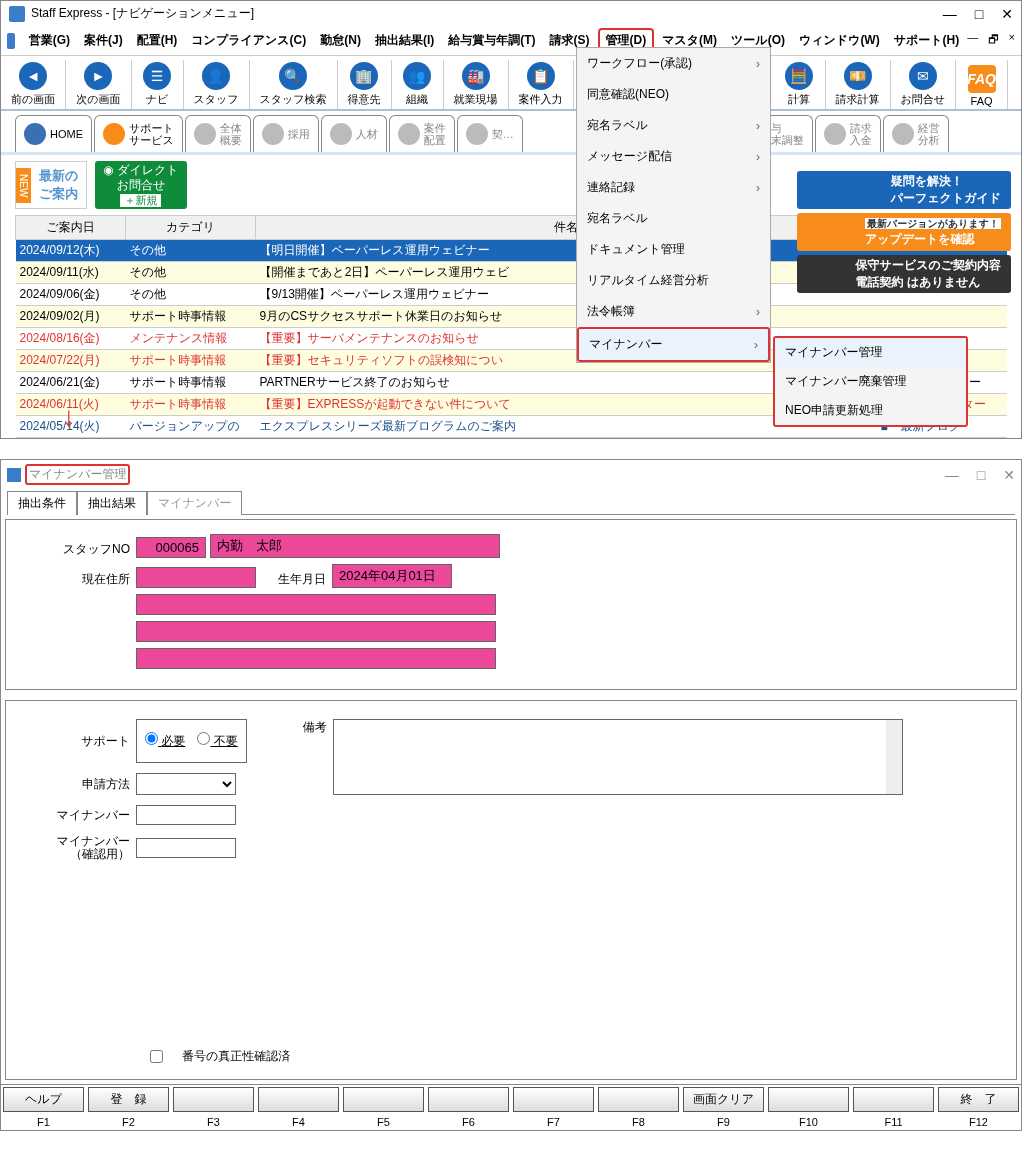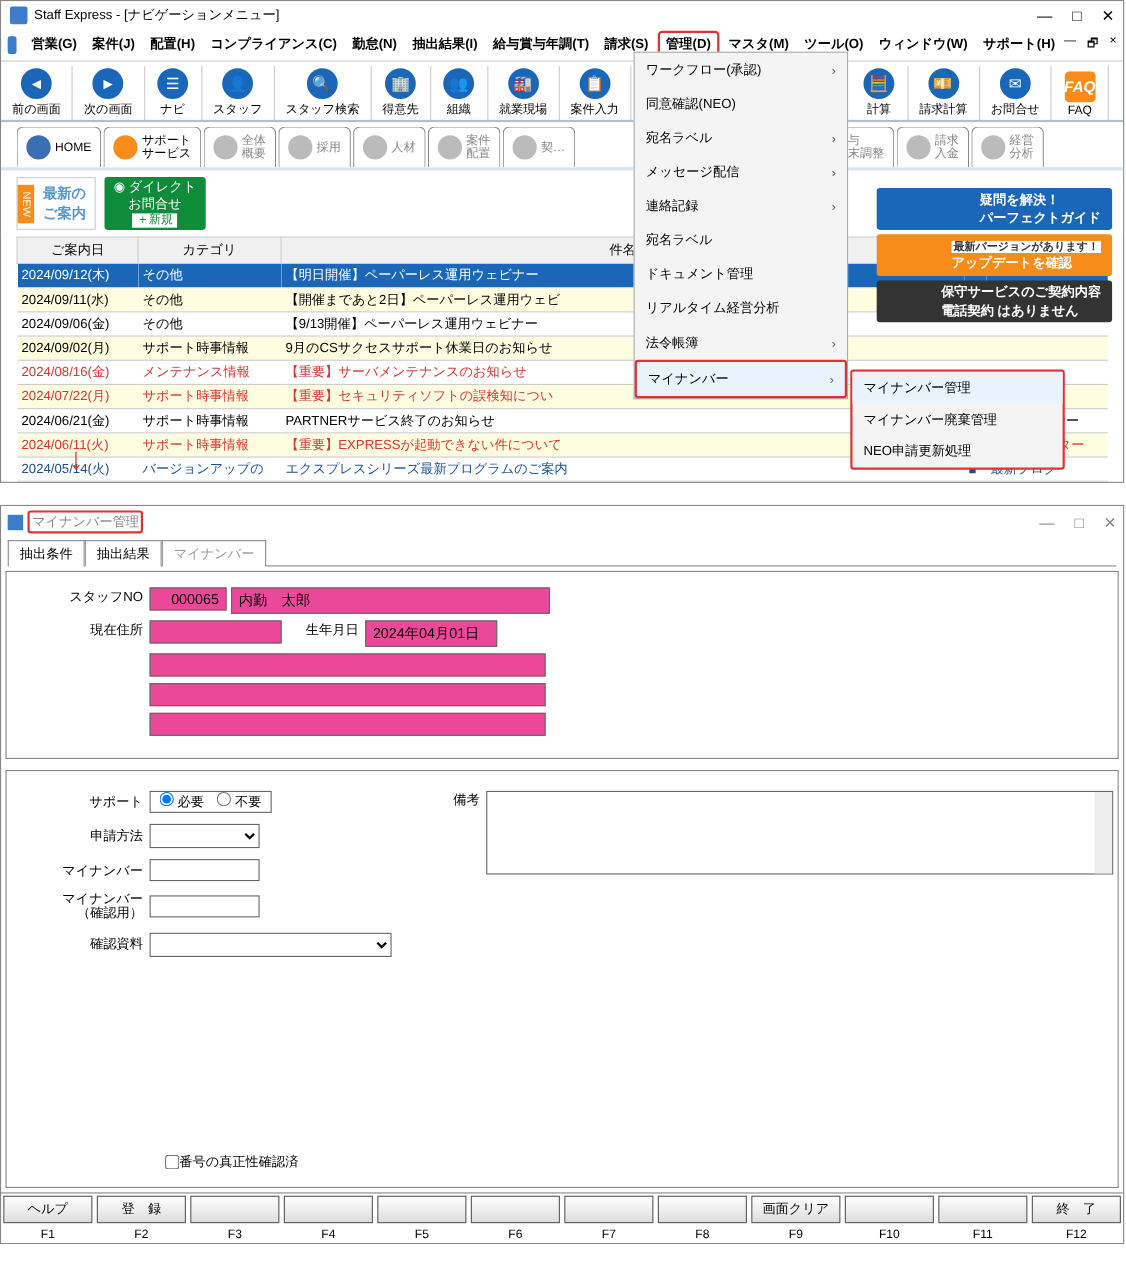--- a/index.html
+++ b/index.html
@@ -69,34 +69,34 @@
 .tb2-title { color: #888; font-size: 12px; margin-left: 4px; border: 2px solid #d33; border-radius: 3px; padding: 0 2px; }
 .tb2 .winctl { color: #888; }
 
 .tabs2 { display: flex; padding: 2px 6px 0; }
 .tab2 { border: 1px solid #888; border-bottom: none; padding: 3px 10px; font-size: 12px; background: #fff; }
 .tab2.active { color: #999; }
 .sep2 { border-bottom: 1px solid #888; flex: 1; }
 
 .panel { border: 1px solid #888; margin: 4px; }
 .fields { padding: 14px 24px; }
-.frow { display: flex; align-items: flex-start; margin-bottom: 6px; }
+.frow { display: flex; align-items: flex-end; margin-bottom: 6px; }
 .flabel { width: 100px; text-align: right; margin-right: 6px; font-size: 12px; }
 .fbox { border: 1px solid #666; padding: 2px 6px; font-size: 13px; background: #ec4899; }
 .w70 { width: 70px; } .w120 { width: 120px; } .w360 { width: 360px; }
 
 .panel2 { border: 1px solid #888; margin: 10px 4px 4px; padding: 18px 24px; min-height: 380px; position: relative; }
 .frow2 { display: flex; align-items: center; margin-bottom: 10px; }
 .flabel2 { width: 100px; text-align: right; margin-right: 6px; font-size: 12px; }
-.radio-grp { border: 1px solid #666; padding: 0 8px; display: flex; gap: 12px; font-size: 12px; }
+.radio-grp { border: 1px solid #666; padding: 12px 8px; display: flex; gap: 12px; font-size: 12px; text-decoration: underline; }
 .sel-box { border: 1px solid #666; background: #fff; padding: 2px; width: 100px; font-size: 12px; }
 .sel-box.wide { width: 220px; }
 .txtarea { border: 1px solid #666; background: #fff; width: 570px; height: 76px; position: relative; }
 .txtarea .scroll { position: absolute; right: 0; top: 0; bottom: 0; width: 16px; background: #eee; }
-.chk-row { display: flex; align-items: center; gap: 0; font-size: 12px; margin-left: 120px; }
+.chk-row { display: flex; align-items: center; gap: 19px; font-size: 12px; margin-left: 120px; }
 
 .fnbar { display: flex; border-top: 1px solid #888; }
 .fnbtn { flex: 1; border: 1px solid #555; margin: 2px; padding: 3px 0; text-align: center; font-size: 12px; background: linear-gradient(#fff,#ddd); }
 .fkeys { display: flex; }
 .fkey { flex: 1; text-align: center; font-size: 11px; padding: 2px 0; }
 </style>
 </head>
 <body>
 
 <div class="win" style="width:1022px">
@@ -419,24 +419,20 @@
         </div>
         <div class="frow2">
           <span class="flabel2">マイナンバー</span>
           <input class="sel-box" style="width: 100px;">
         </div>
         <div class="frow2">
           <span class="flabel2" style="white-space:pre-line;line-height:1.1">マイナンバー
 （確認用）</span>
           <input class="sel-box" style="width: 100px;">
         </div>
-        <div class="frow2">
-          <span class="flabel2">確認資料</span>
-          <select class="sel-box wide"></select>
-        </div>
       </div>
       <div>
         <div class="frow2" style="align-items:flex-start">
           <span class="flabel2" style="width:40px">備考</span>
           <div class="txtarea">
               <div class="scroll"></div>
             </div>
         </div>
       </div>
     </div>

